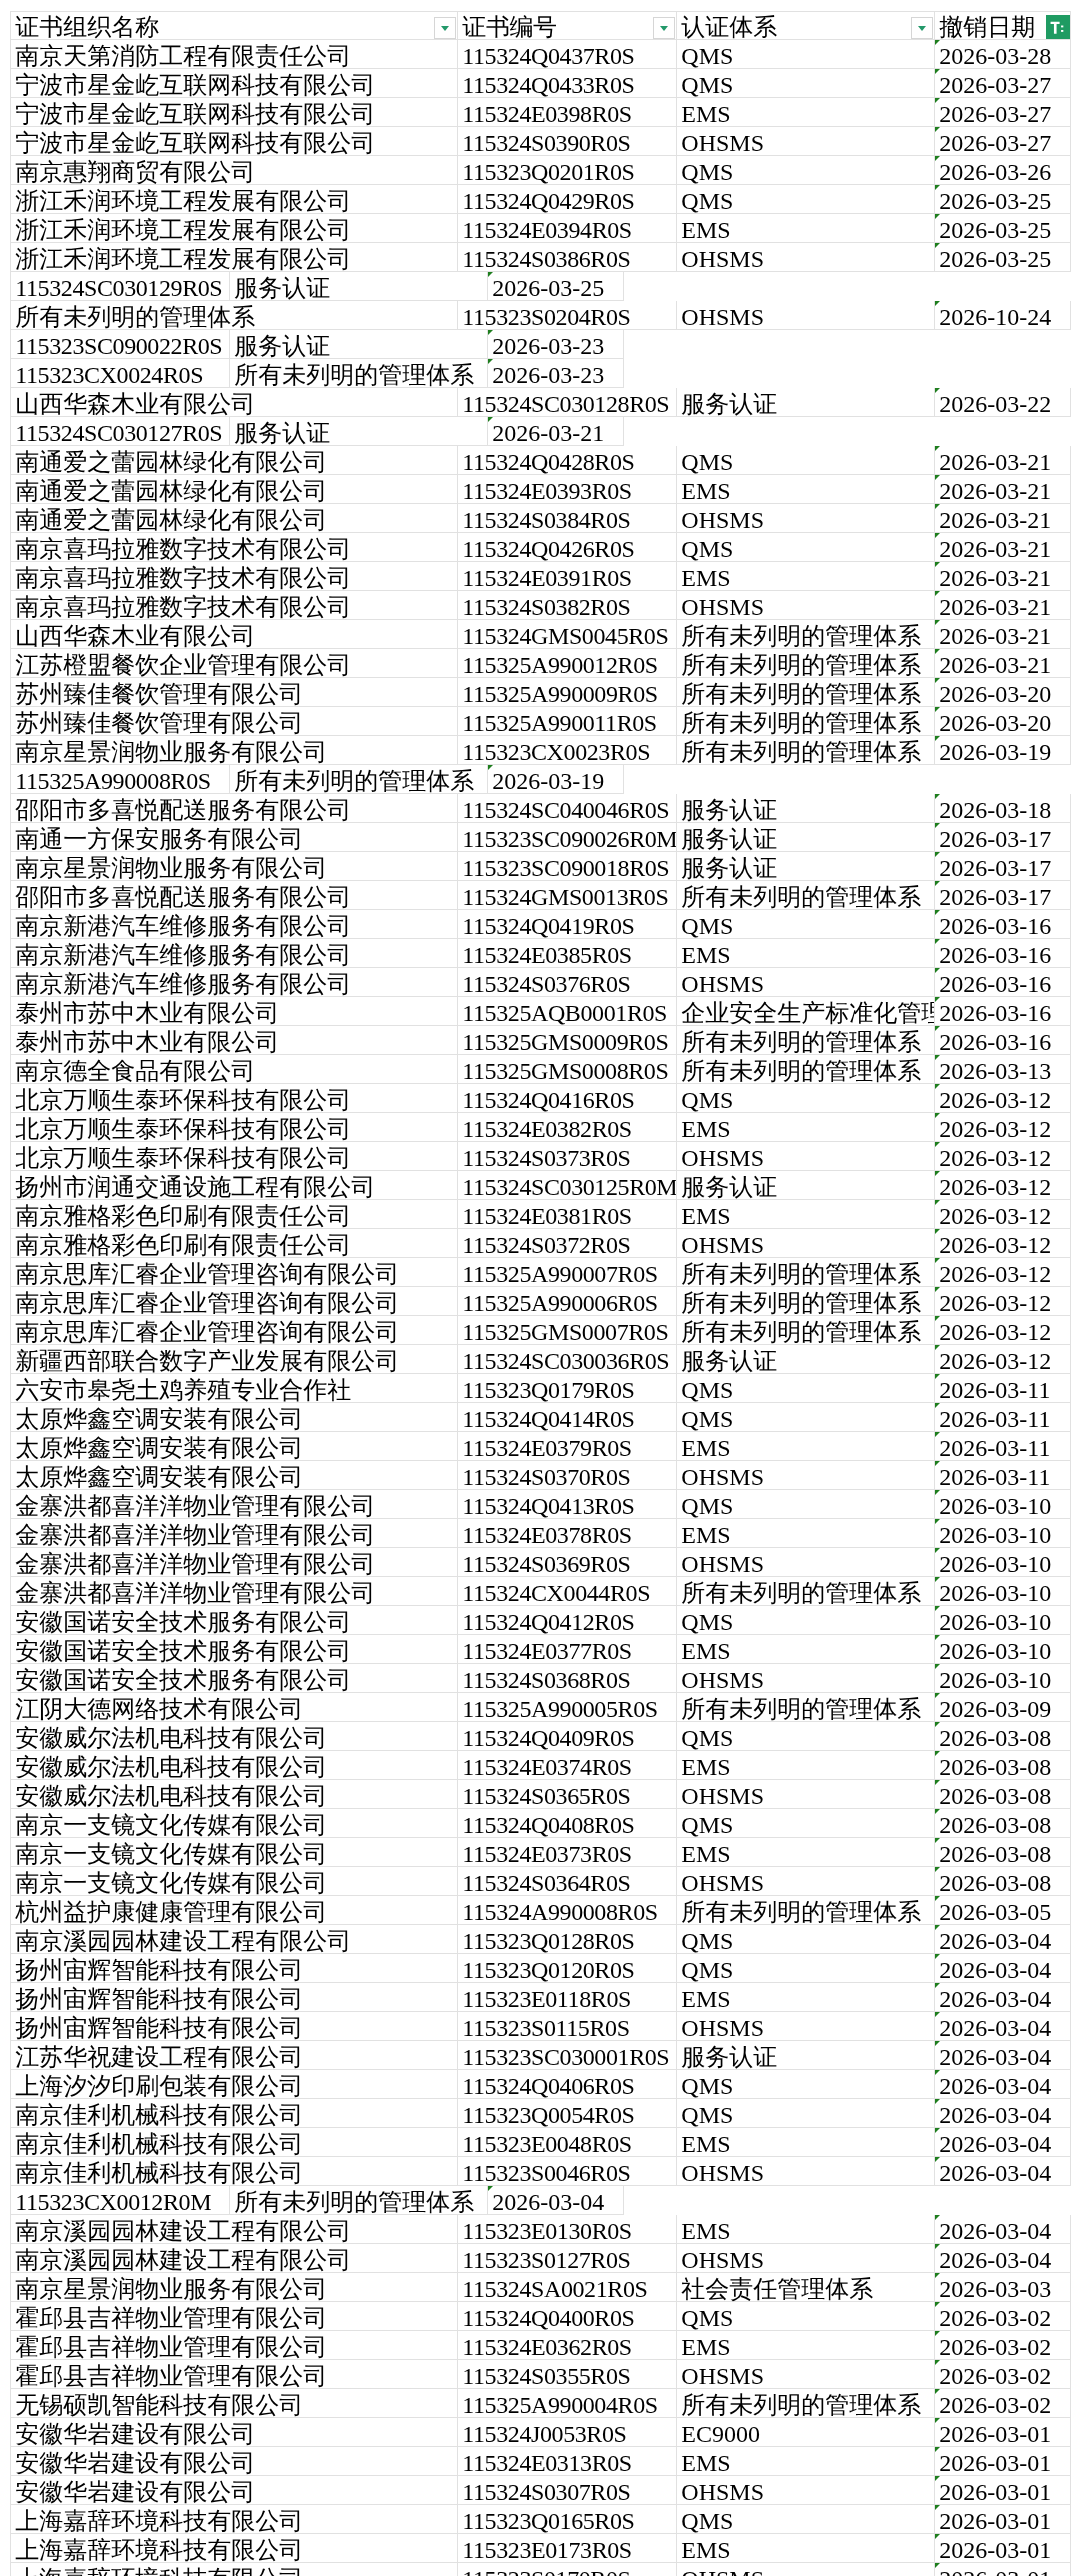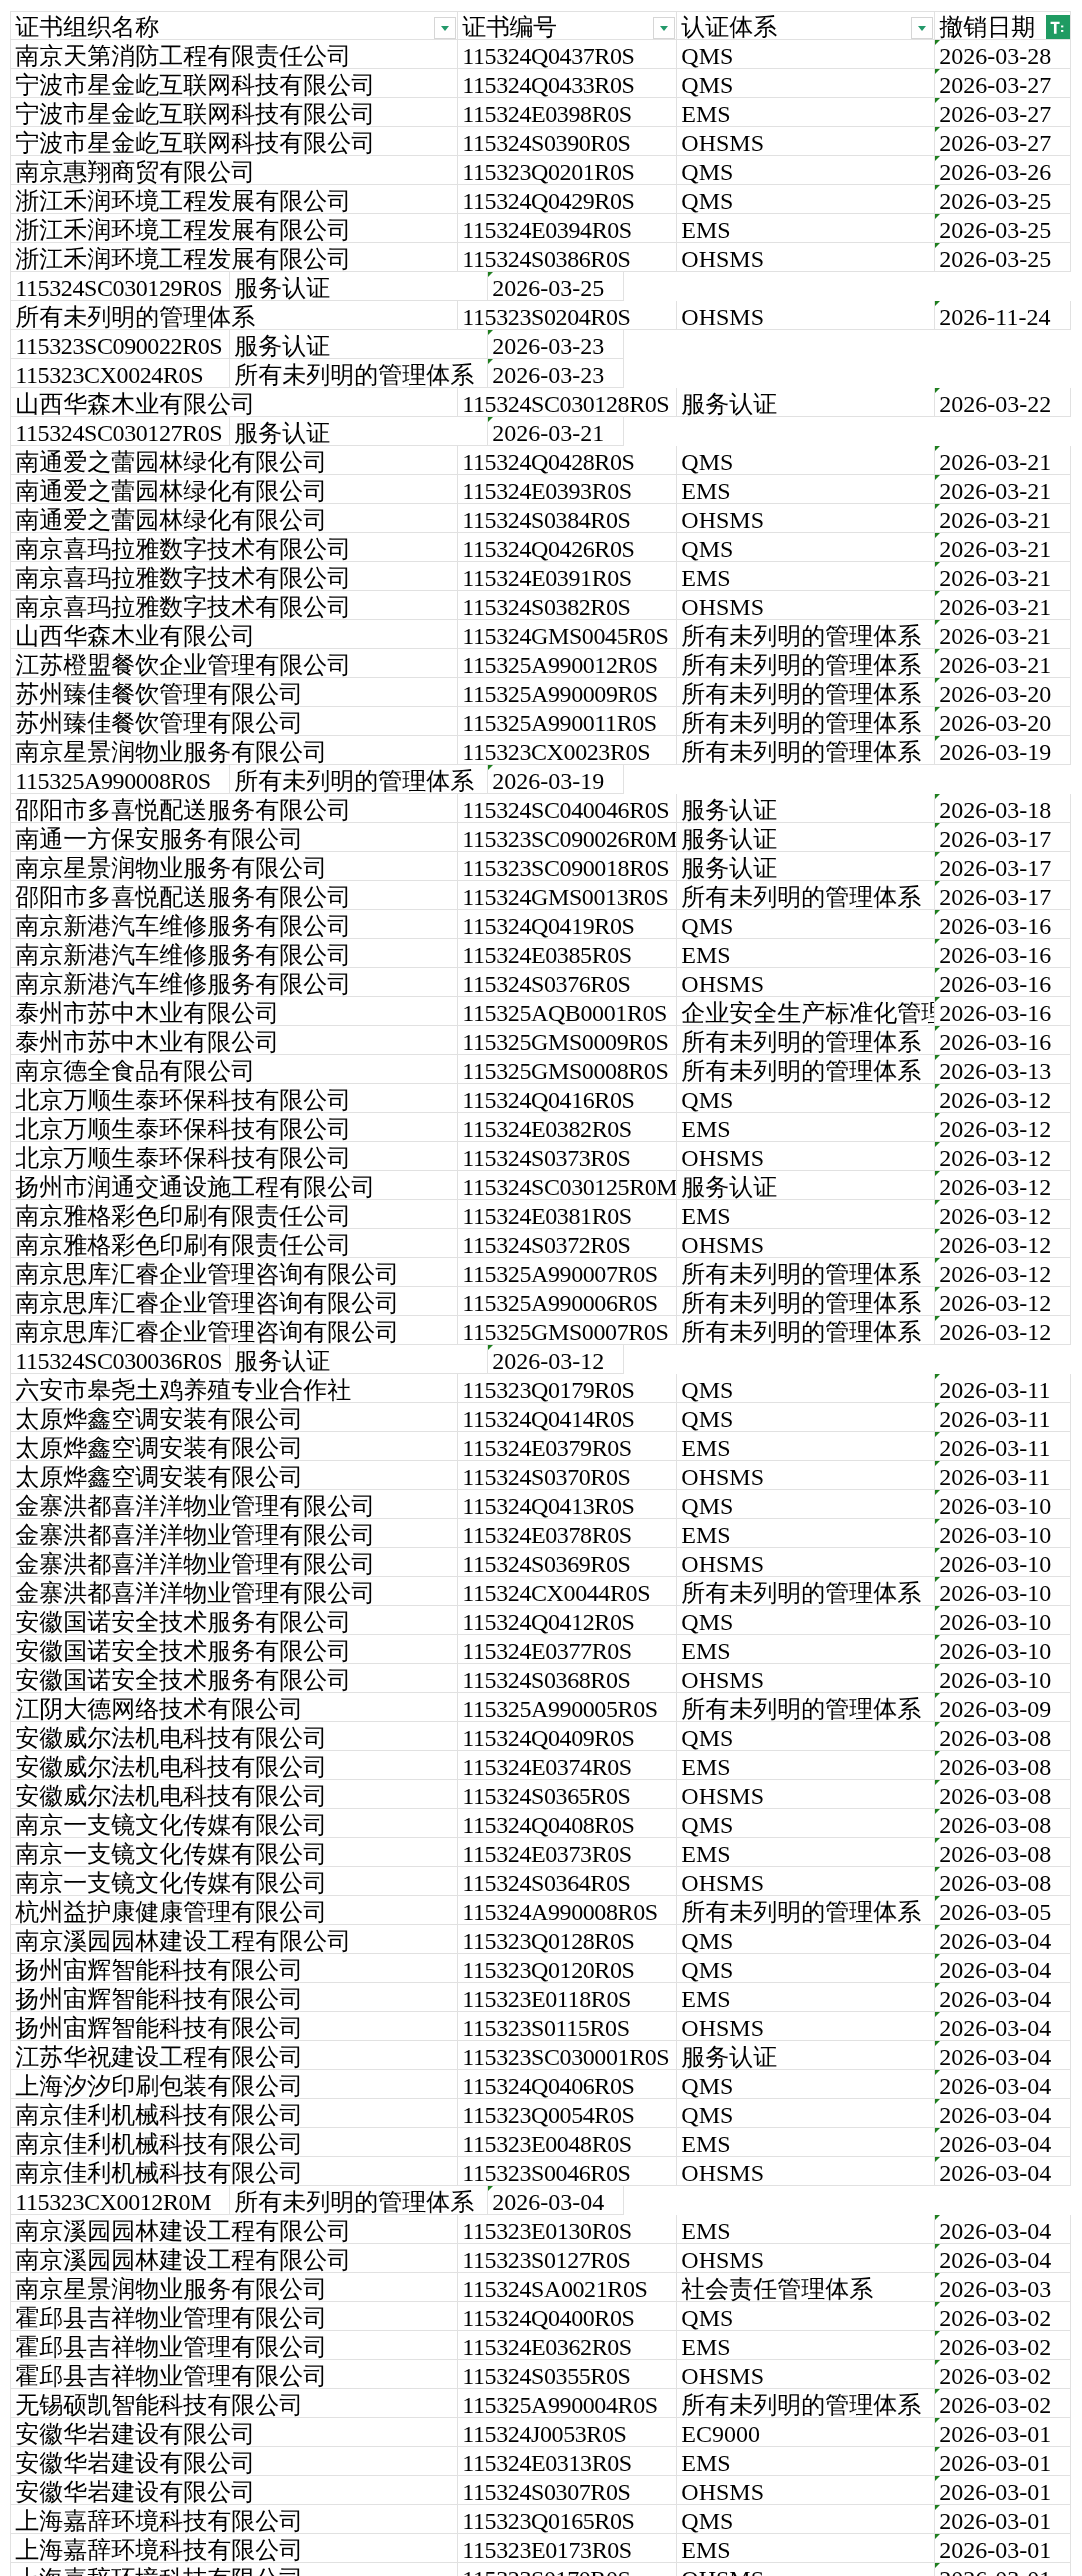--- a/index.html
+++ b/index.html
@@ -274,21 +274,21 @@
       <span class="txt">所有未列明的管理体系</span>
     </div>
     <div class="cell c2">
       <span class="txt">115323S0204R0S</span>
     </div>
     <div class="cell c3">
       <span class="txt">OHSMS</span>
     </div>
     <div class="cell c4">
       <span class="err-tri"></span>
-      <span class="txt">2026-11-24</span>
+      <span class="txt">2026-10-24</span>
     </div>
   </div>
 
   <div class="row">
     <div class="cell c2">
       <span class="txt">115323SC090022R0S</span>
     </div>
     <div class="cell c3">
       <span class="txt">服务认证</span>
     </div>
@@ -827,20 +827,23 @@
     <div class="cell c3">
       <span class="txt">所有未列明的管理体系</span>
     </div>
     <div class="cell c4">
       <span class="err-tri"></span>
       <span class="txt">2026-03-12</span>
     </div>
   </div>
 
   <div class="row">
+    <div class="cell c1">
+      <span class="txt">新疆西部联合数字产业发展有限公司</span>
+    </div>
     <div class="cell c2">
       <span class="txt">115324SC030036R0S</span>
     </div>
     <div class="cell c3">
       <span class="txt">服务认证</span>
     </div>
     <div class="cell c4">
       <span class="err-tri"></span>
       <span class="txt">2026-03-12</span>
     </div>

